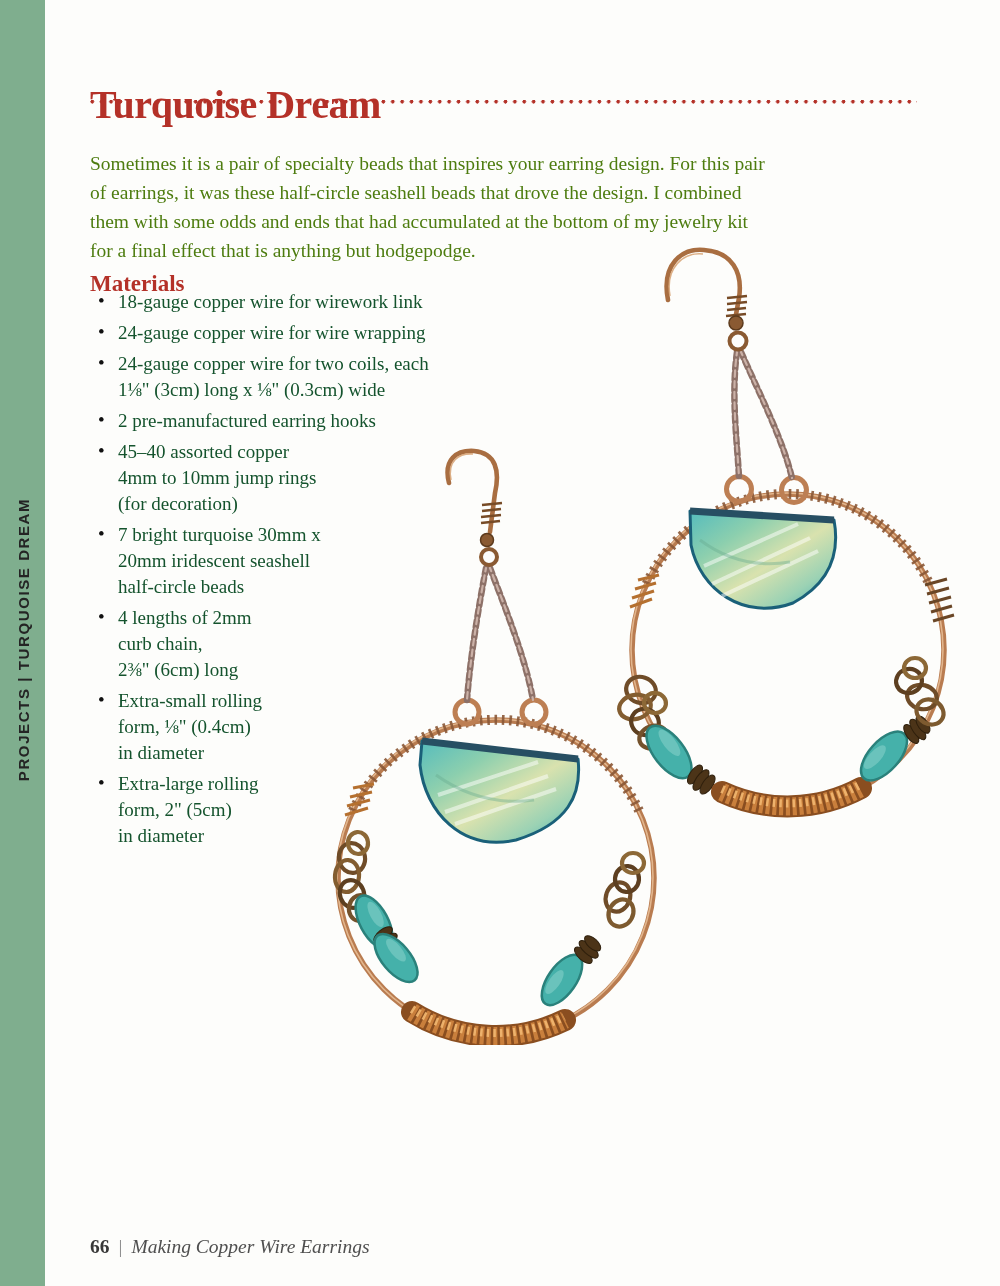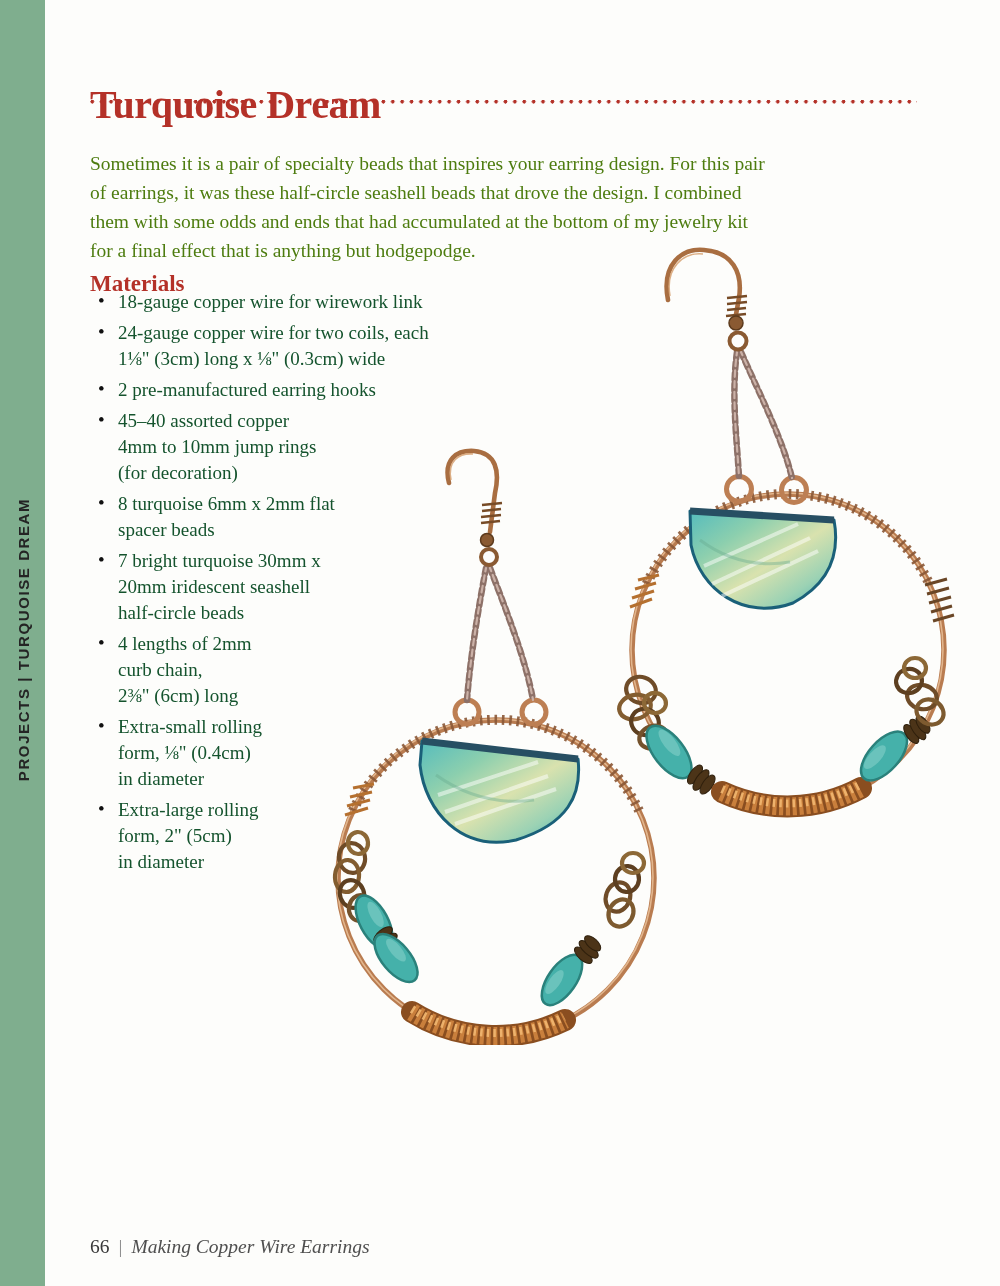--- a/index.html
+++ b/index.html
@@ -29,21 +29,21 @@
        font-weight:700;color:#b43128;text-align:right;}
 
   .materials-list{position:absolute;left:90px;top:289px;width:395px;margin:0;padding:0;
        list-style:none;font-size:19px;line-height:26px;color:#14532d;}
   .materials-list li{position:relative;padding-left:28px;margin-bottom:5px;white-space:pre-line;}
   .materials-list li::before{content:"\2022";position:absolute;left:8px;top:-1px;
        color:#111;font-size:19px;}
 
   
   .footer{position:absolute;left:90px;top:1236px;font-size:19.5px;color:#4a4a4a;}
-  .footer .page-number{font-weight:400;color:#383838;}
+  .footer .page-number{font-weight:700;color:#383838;}
   .footer .sep{color:#8a8a8a;margin:0 9px;font-weight:400;}
   .footer .book-title{font-style:italic;color:#4f4f4f;margin-top:36px;}
 
   .photo{position:absolute;left:310px;top:240px;width:670px;height:805px;pointer-events:none;}
 </style>
 </head>
 <body>
 
 <div class="page">
 
@@ -55,28 +55,27 @@
 
   <p class="intro">Sometimes it is a pair of specialty beads that inspires your earring design. For this pair
 of earrings, it was these half-circle seashell beads that drove the design. I combined
 them with some odds and ends that had accumulated at the bottom of my jewelry kit
 for a final effect that is anything but hodgepodge.</p>
 
   <h2 class="materials-heading">Materials</h2>
 
   <ul class="materials-list">
     <li>18-gauge copper wire for wirework link</li>
+    <li>24-gauge copper wire for wire wrapping</li>
     <li>24-gauge copper wire for two coils, each
 1⅛" (3cm) long x ⅛" (0.3cm) wide</li>
     <li>2 pre-manufactured earring hooks</li>
     <li>45–40 assorted copper
 4mm to 10mm jump rings
 (for decoration)</li>
-    <li>8 turquoise 6mm x 2mm flat
-spacer beads</li>
     <li>7 bright turquoise 30mm x
 20mm iridescent seashell
 half-circle beads</li>
     <li>4 lengths of 2mm
 curb chain,
 2⅜" (6cm) long</li>
     <li>Extra-small rolling
 form, ⅛" (0.4cm)
 in diameter</li>
     <li>Extra-large rolling

